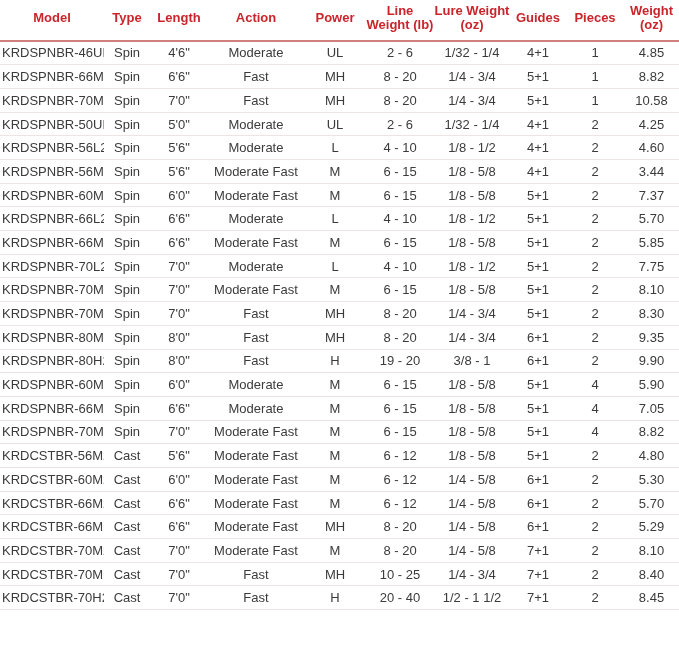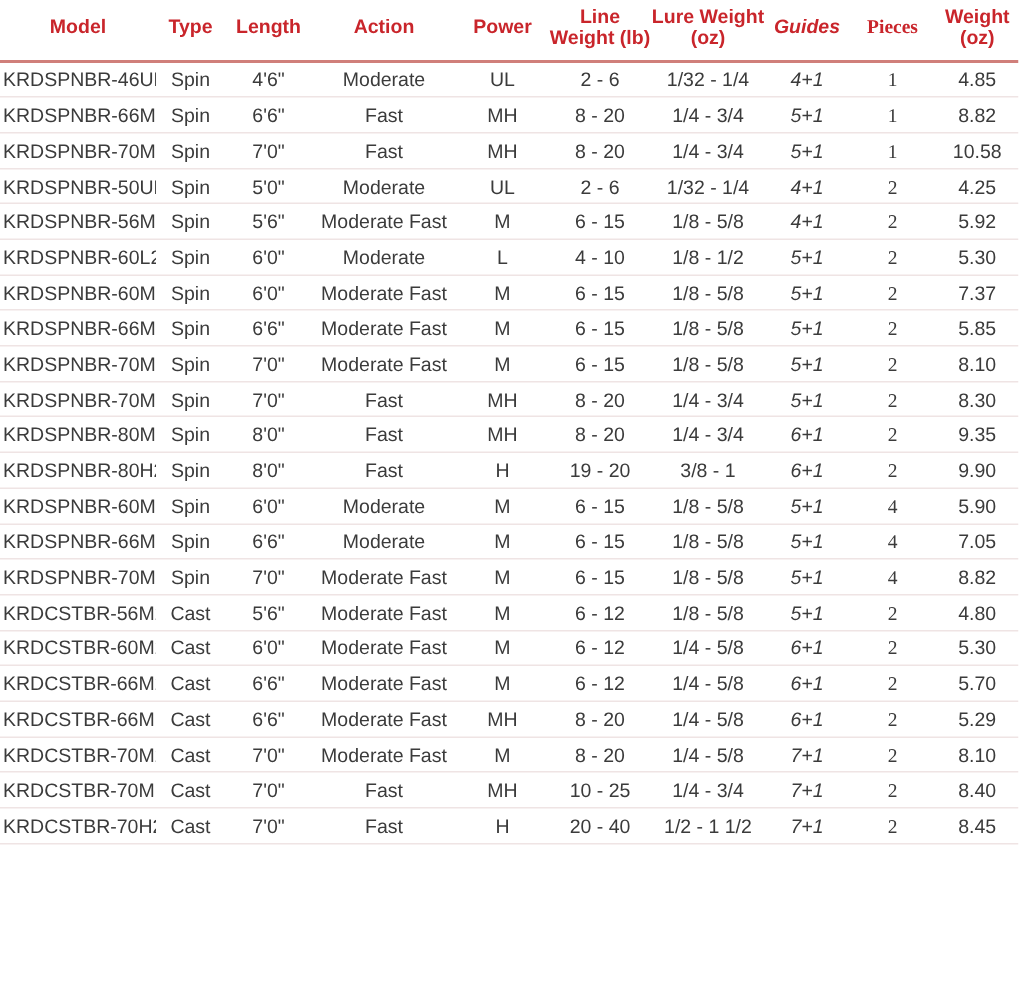--- a/index.html
+++ b/index.html
@@ -41,22 +41,22 @@
     overflow:hidden;
   }
   td.col-model{text-align:left;padding-left:2px;}
   .col-model{width:104px;}
   .col-type{width:46px;}
   .col-length{width:58px;}
   .col-action{width:96px;}
   .col-power{width:62px;}
   .col-line_weight{width:68px;}
   .col-lure_weight{width:76px;}
-  .col-guides{width:56px;font-style:italic;}
-  .col-pieces{width:58px;font-family:Liberation Serif, serif;}
+  .col-guides{width:56px;}
+  .col-pieces{width:58px;}
   .col-weight{width:55px;}
 </style>
 </head>
 <body>
 
 <table>
   <thead>
     <tr>
         <th class="col-model">Model</th>
         <th class="col-type">Type</th>
@@ -113,66 +113,90 @@
         <td class="col-length">5'0"</td>
         <td class="col-action">Moderate</td>
         <td class="col-power">UL</td>
         <td class="col-line_weight">2 - 6</td>
         <td class="col-lure_weight">1/32 - 1/4</td>
         <td class="col-guides">4+1</td>
         <td class="col-pieces">2</td>
         <td class="col-weight">4.25</td>
       </tr>
       <tr>
-        <td class="col-model">KRDSPNBR-56M2</td>
+        <td class="col-model">KRDSPNBR-56L2</td>
         <td class="col-type">Spin</td>
         <td class="col-length">5'6"</td>
-        <td class="col-action">Moderate Fast</td>
-        <td class="col-power">M</td>
-        <td class="col-line_weight">6 - 15</td>
-        <td class="col-lure_weight">1/8 - 5/8</td>
-        <td class="col-guides">4+1</td>
-        <td class="col-pieces">2</td>
-        <td class="col-weight">5.92</td>
-      </tr>
-      <tr>
-        <td class="col-model">KRDSPNBR-60L2</td>
-        <td class="col-type">Spin</td>
-        <td class="col-length">6'0"</td>
         <td class="col-action">Moderate</td>
         <td class="col-power">L</td>
         <td class="col-line_weight">4 - 10</td>
         <td class="col-lure_weight">1/8 - 1/2</td>
-        <td class="col-guides">5+1</td>
-        <td class="col-pieces">2</td>
-        <td class="col-weight">5.30</td>
+        <td class="col-guides">4+1</td>
+        <td class="col-pieces">2</td>
+        <td class="col-weight">4.60</td>
+      </tr>
+      <tr>
+        <td class="col-model">KRDSPNBR-56M2</td>
+        <td class="col-type">Spin</td>
+        <td class="col-length">5'6"</td>
+        <td class="col-action">Moderate Fast</td>
+        <td class="col-power">M</td>
+        <td class="col-line_weight">6 - 15</td>
+        <td class="col-lure_weight">1/8 - 5/8</td>
+        <td class="col-guides">4+1</td>
+        <td class="col-pieces">2</td>
+        <td class="col-weight">3.44</td>
       </tr>
       <tr>
         <td class="col-model">KRDSPNBR-60M2</td>
         <td class="col-type">Spin</td>
         <td class="col-length">6'0"</td>
         <td class="col-action">Moderate Fast</td>
         <td class="col-power">M</td>
         <td class="col-line_weight">6 - 15</td>
         <td class="col-lure_weight">1/8 - 5/8</td>
         <td class="col-guides">5+1</td>
         <td class="col-pieces">2</td>
         <td class="col-weight">7.37</td>
       </tr>
       <tr>
+        <td class="col-model">KRDSPNBR-66L2</td>
+        <td class="col-type">Spin</td>
+        <td class="col-length">6'6"</td>
+        <td class="col-action">Moderate</td>
+        <td class="col-power">L</td>
+        <td class="col-line_weight">4 - 10</td>
+        <td class="col-lure_weight">1/8 - 1/2</td>
+        <td class="col-guides">5+1</td>
+        <td class="col-pieces">2</td>
+        <td class="col-weight">5.70</td>
+      </tr>
+      <tr>
         <td class="col-model">KRDSPNBR-66M2</td>
         <td class="col-type">Spin</td>
         <td class="col-length">6'6"</td>
         <td class="col-action">Moderate Fast</td>
         <td class="col-power">M</td>
         <td class="col-line_weight">6 - 15</td>
         <td class="col-lure_weight">1/8 - 5/8</td>
         <td class="col-guides">5+1</td>
         <td class="col-pieces">2</td>
         <td class="col-weight">5.85</td>
+      </tr>
+      <tr>
+        <td class="col-model">KRDSPNBR-70L2</td>
+        <td class="col-type">Spin</td>
+        <td class="col-length">7'0"</td>
+        <td class="col-action">Moderate</td>
+        <td class="col-power">L</td>
+        <td class="col-line_weight">4 - 10</td>
+        <td class="col-lure_weight">1/8 - 1/2</td>
+        <td class="col-guides">5+1</td>
+        <td class="col-pieces">2</td>
+        <td class="col-weight">7.75</td>
       </tr>
       <tr>
         <td class="col-model">KRDSPNBR-70M2</td>
         <td class="col-type">Spin</td>
         <td class="col-length">7'0"</td>
         <td class="col-action">Moderate Fast</td>
         <td class="col-power">M</td>
         <td class="col-line_weight">6 - 15</td>
         <td class="col-lure_weight">1/8 - 5/8</td>
         <td class="col-guides">5+1</td>

